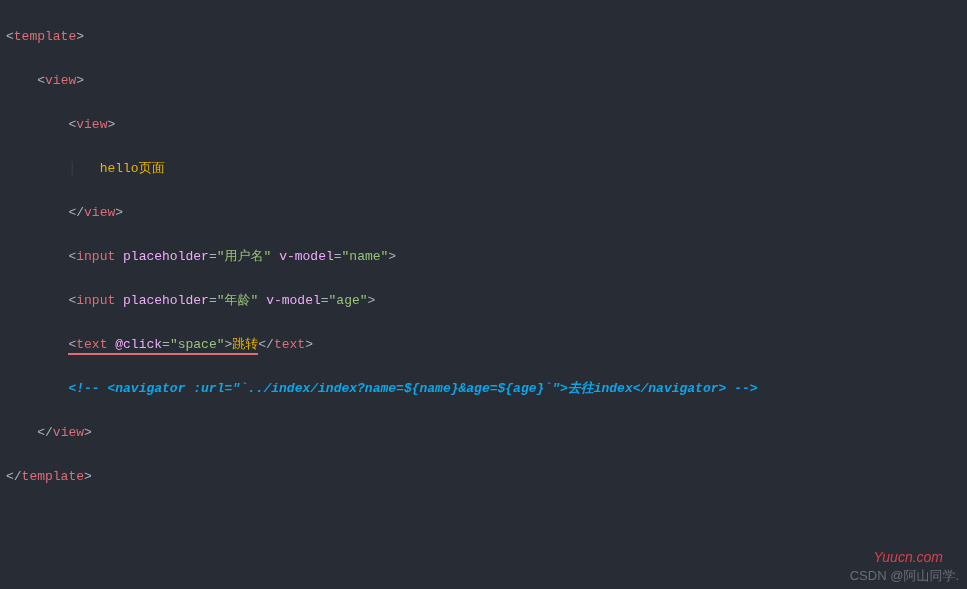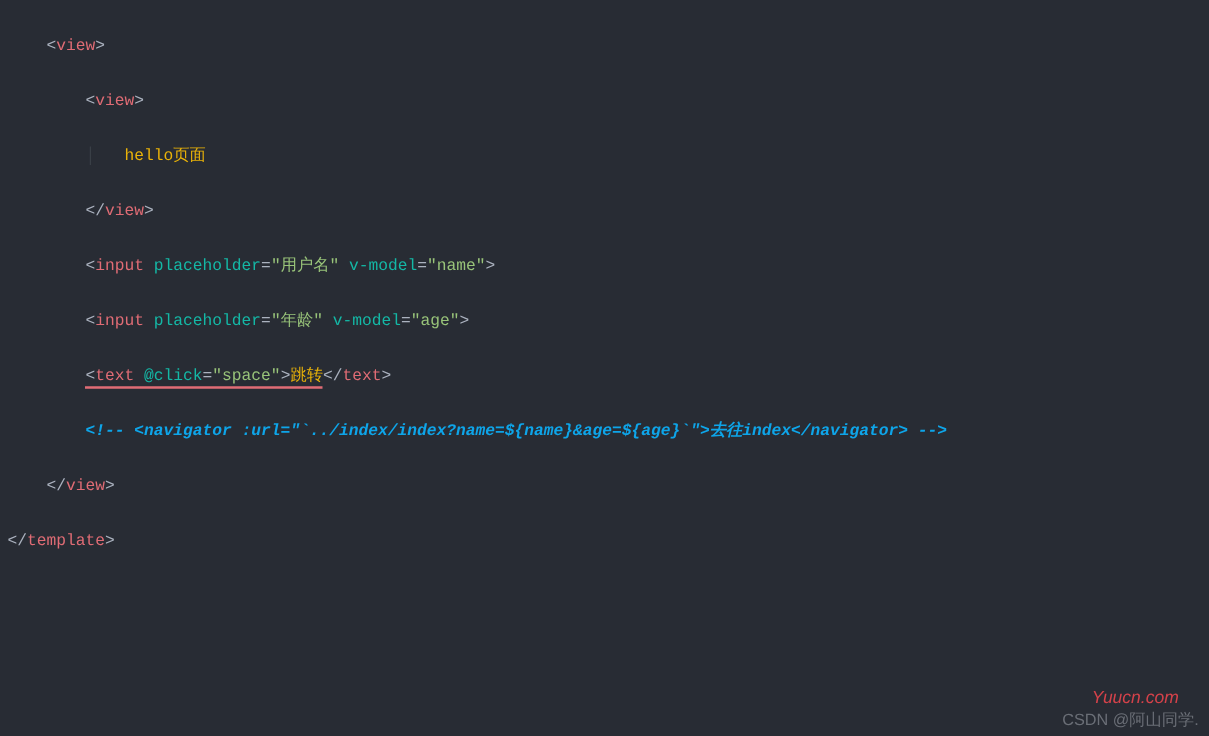--- a/index.html
+++ b/index.html
@@ -13,21 +13,21 @@
     height: 589px;
     overflow: hidden;
     position: relative;
   }
   .editor {
     padding: 4px 0 0 6px;
     line-height: 22px;
     white-space: pre;
   }
   .tag-name { color: #e06c75; }
-  .attr-name { color: #14b8a6; }
+  .attr-name { color: #f0abfc; }
   .attr-eq { color: #abb2bf; }
   .string { color: #98c379; }
   .text { color: #eab308; }
   .comment { color: #0ea5e9; font-style: italic; font-weight: bold; }
   .punc { color: #abb2bf; }
   .guide { color: #3b4048; }
   .redline {
     border-bottom: 2px solid #e06c75;
     padding-bottom: 1px;
   }
@@ -47,20 +47,21 @@
     right: 8px;
     color: #6a6e76;
     font-family: Arial, sans-serif;
     font-size: 13px;
   }
 </style>
 </head>
 <body>
 
 <div class="editor">
+<div><span class="punc">&lt;</span><span class="tag-name">template</span><span class="punc">&gt;</span></div>
 <div>    <span class="punc">&lt;</span><span class="tag-name">view</span><span class="punc">&gt;</span></div>
 <div>        <span class="punc">&lt;</span><span class="tag-name">view</span><span class="punc">&gt;</span></div>
 <div>        <span class="guide">│   </span><span class="text">hello页面</span></div>
 <div>        <span class="punc">&lt;/</span><span class="tag-name">view</span><span class="punc">&gt;</span></div>
 <div>        <span class="punc">&lt;</span><span class="tag-name">input</span> <span class="attr-name">placeholder</span><span class="attr-eq">=</span><span class="string">"用户名"</span> <span class="attr-name">v-model</span><span class="attr-eq">=</span><span class="string">"name"</span><span class="punc">&gt;</span></div>
 <div>        <span class="punc">&lt;</span><span class="tag-name">input</span> <span class="attr-name">placeholder</span><span class="attr-eq">=</span><span class="string">"年龄"</span> <span class="attr-name">v-model</span><span class="attr-eq">=</span><span class="string">"age"</span><span class="punc">&gt;</span></div>
 <div>        <span class="redline"><span class="punc">&lt;</span><span class="tag-name">text</span> <span class="attr-name">@click</span><span class="attr-eq">=</span><span class="string">"space"</span><span class="punc">&gt;</span><span class="text">跳转</span></span><span class="punc">&lt;/</span><span class="tag-name">text</span><span class="punc">&gt;</span></div>
 <div>        <span class="comment">&lt;!-- &lt;navigator :url="`../index/index?name=${name}&amp;age=${age}`"&gt;去往index&lt;/navigator&gt; --&gt;</span></div>
 <div>    <span class="punc">&lt;/</span><span class="tag-name">view</span><span class="punc">&gt;</span></div>
 <div><span class="punc">&lt;/</span><span class="tag-name">template</span><span class="punc">&gt;</span></div>

